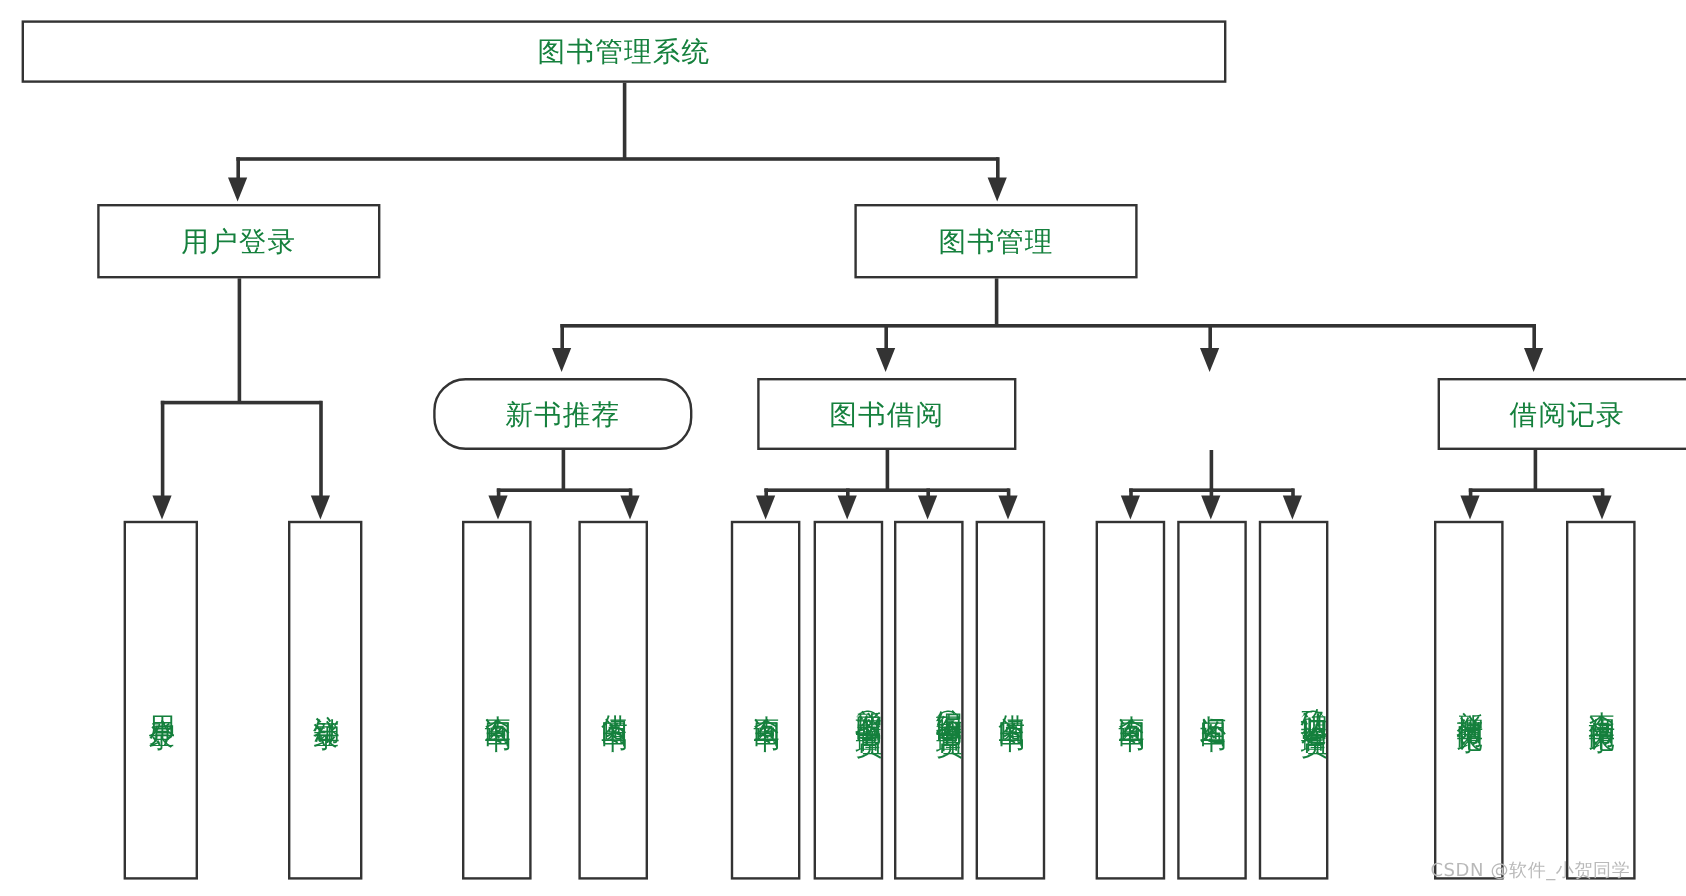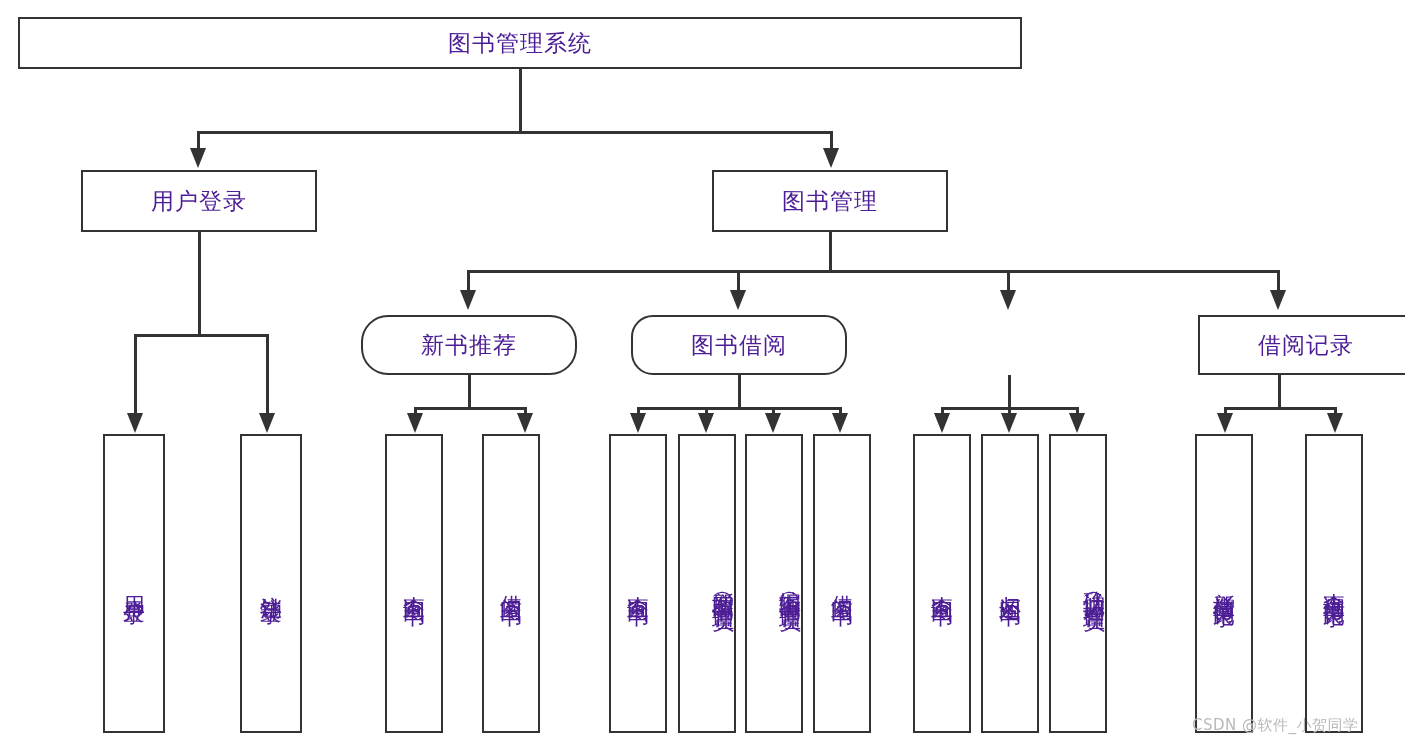--- a/index.html
+++ b/index.html
@@ -21,21 +21,21 @@
 
   
   .node {
     position: absolute;
     box-sizing: border-box;
     border: 2.5px solid #333333;
     background: #ffffff;
     display: flex;
     align-items: center;
     justify-content: center;
-    color: #4c1d95;
+    color: #15803d;
   }
   .node.h {                 
     font-size: 23px;
     letter-spacing: 1px;
   }
   .node.v {                 
     writing-mode: vertical-rl;
     text-orientation: upright;
     font-size: 22px;
     letter-spacing: 3px;
@@ -114,21 +114,21 @@
   <div class="ln v" style="left:1007px; top:270px; width:2.5px; height:22px;"></div>
   <div class="ln v" style="left:1277px; top:270px; width:2.5px; height:22px;"></div>
   <div class="arrow" style="left:460px; top:290px;"></div>
   <div class="arrow" style="left:730px; top:290px;"></div>
   <div class="arrow" style="left:1000px; top:290px;"></div>
   <div class="arrow" style="left:1270px; top:290px;"></div>
 
   <div class="node h" style="left:361px; top:315px; width:216px; height:60px;border-radius:27px;">
     <span>新书推荐</span>
   </div>
-  <div class="node h" style="left:631px; top:315px; width:216px; height:60px;border-radius:22px;">
+  <div class="node h" style="left:631px; top:315px; width:216px; height:60px;">
     <span>图书借阅</span>
   </div>
   <div class="node h" style="left:1198px; top:315px; width:216px; height:60px;">
     <span>借阅记录</span>
   </div>
 
   <div class="ln v" style="left:468px; top:375px; width:2.5px; height:34px;"></div>
   <div class="ln h" style="left:414px; top:407px; width:112px; height:2.5px;"></div>
   <div class="ln v" style="left:414px; top:407px; width:2.5px; height:10px;"></div>
   <div class="ln v" style="left:524px; top:407px; width:2.5px; height:10px;"></div>

